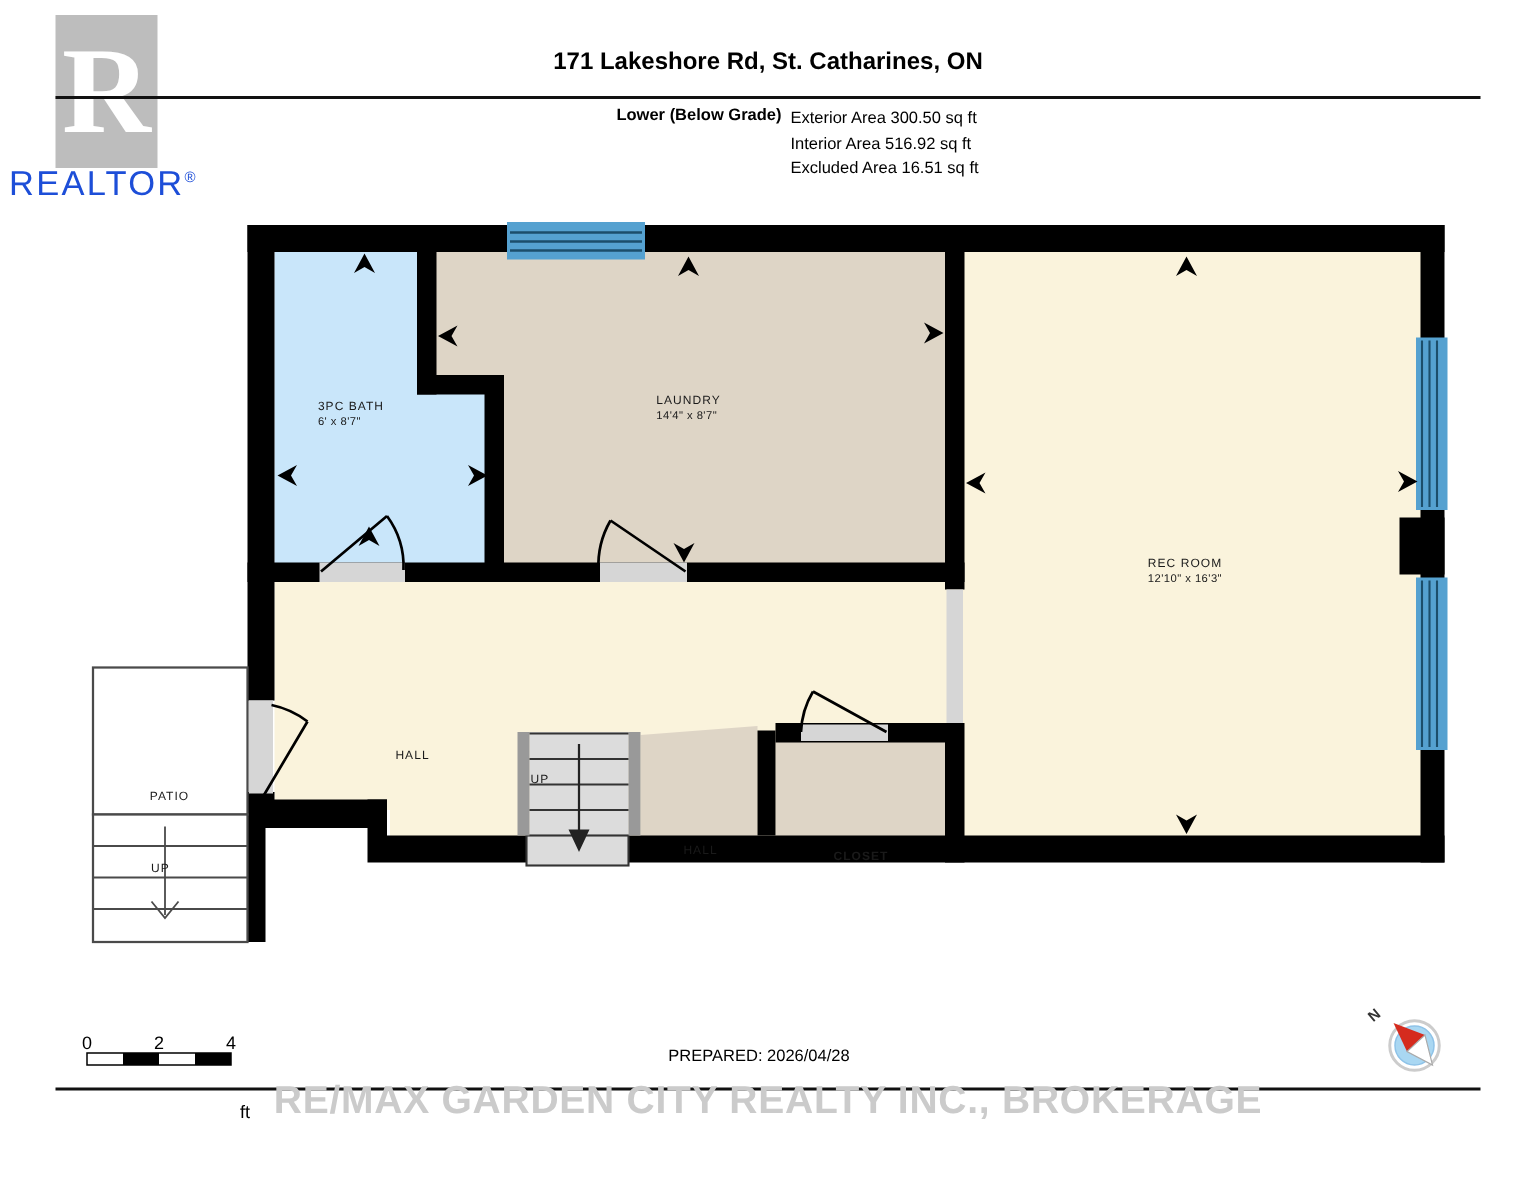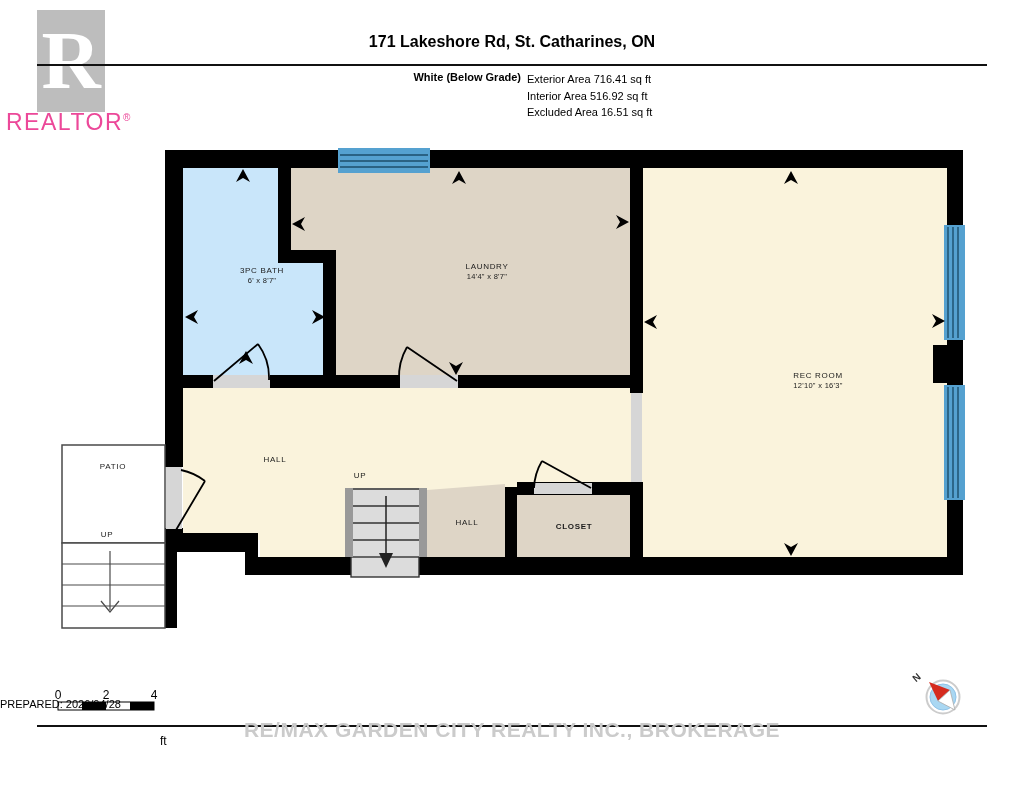--- a/index.html
+++ b/index.html
@@ -4,43 +4,43 @@
 <style>
   html,body{margin:0;padding:0;background:#fff;}
   #page{position:relative;width:1024px;height:791px;background:#ffffff;overflow:hidden;
         font-family:"Liberation Sans", sans-serif;}
   #plan-svg{position:absolute;left:0;top:0;}
 
   
   .logo-box{position:absolute;left:37px;top:10px;width:68px;height:102px;background:#bdbdbd;
             display:flex;align-items:center;justify-content:center;}
   .logo-r{color:#ffffff;font-family:"Liberation Serif",serif;font-weight:bold;font-size:82px;line-height:1;}
-  .realtor-word{position:absolute;left:6px;top:109px;font-size:23px;color:#ec4899;letter-spacing:1.5px;}
+  .realtor-word{position:absolute;left:6px;top:109px;font-size:23px;color:#1d4ed8;letter-spacing:1.5px;}
   .realtor-word sup{font-size:10px;}
   .page-title{position:absolute;left:0;right:0;top:33px;text-align:center;
               font-size:16px;font-weight:bold;color:#000;}
   .hline{position:absolute;left:37px;width:950px;height:2px;background:#111;}
   .floor-label{position:absolute;left:300px;width:221px;top:71px;text-align:right;
                font-size:11px;font-weight:bold;color:#000;}
   .area-lines{position:absolute;left:527px;top:71px;font-size:11px;color:#000;line-height:16.5px;}
 
   
-  .room-label{position:absolute;transform:translateX(-50%);text-align:center;
-              font-size:8px;letter-spacing:.7px;color:#1a1a1a;white-space:nowrap;line-height:10px;margin-left:28px;}
+  .room-label{position:absolute;transform:translateX(-50%);
+              font-size:8px;letter-spacing:.7px;color:#1a1a1a;white-space:nowrap;line-height:10px;}
   .room-dims{font-size:7.5px;letter-spacing:.3px;}
   .small-label{position:absolute;transform:translateX(-50%);font-size:8px;letter-spacing:.7px;
-               color:#1a1a1a;white-space:nowrap;}
+               color:#1a1a1a;white-space:nowrap;margin-top:44px;}
 
   
   .scale-num{position:absolute;width:20px;transform:translateX(-50%);text-align:center;
              font-size:12px;color:#000;top:688px;}
   .scale-unit{position:absolute;left:160px;top:734px;font-size:12px;color:#000;}
-  .prepared{position:absolute;left:0;right:12px;top:698px;font-size:11px;color:#000;}
+  .prepared{position:absolute;left:0;right:12px;top:698px;text-align:center;font-size:11px;color:#000;}
   .watermark{position:absolute;left:0;right:0;top:718px;text-align:center;
-             font-size:21px;font-weight:bold;color:#cbcbcb;letter-spacing:.5px;}
+             font-size:26px;font-weight:bold;color:#cbcbcb;letter-spacing:.5px;}
   .disclaimer{position:absolute;left:38px;top:734px;font-size:10px;color:#000;white-space:nowrap;}
   .compass-n{position:absolute;left:913px;top:672px;font-size:10px;font-weight:bold;color:#333;
              transform:rotate(-40deg);}
 </style>
 </head>
 <body>
 
 <div id="page">
 
   <svg id="plan-svg" width="1024" height="791" viewBox="0 0 1024 791">
@@ -146,43 +146,43 @@
   </svg>
 
   <div class="logo-box">
     <span class="logo-r">R</span>
   </div>
   <div class="realtor-word"><span>REALTOR</span><sup>®</sup></div>
 
   <div class="page-title">171 Lakeshore Rd, St. Catharines, ON</div>
   <div class="hline" style="top:64px;"></div>
 
-  <div class="floor-label">White (Below Grade)</div>
+  <div class="floor-label">Lower (Below Grade)</div>
   <div class="area-lines">
-    <div><span>Exterior Area</span> <span>716.41 sq ft</span></div>
+    <div><span>Exterior Area</span> <span>300.50 sq ft</span></div>
     <div><span>Interior Area</span> <span>516.92 sq ft</span></div>
     <div><span>Excluded Area</span> <span>16.51 sq ft</span></div>
   </div>
 
   <div class="room-label" style="left:234px;top:266px;">
     <div>3PC BATH</div>
     <div class="room-dims">6' x 8'7"</div>
   </div>
   <div class="room-label" style="left:459px;top:262px;">
     <div>LAUNDRY</div>
     <div class="room-dims">14'4" x 8'7"</div>
   </div>
   <div class="room-label" style="left:790px;top:371px;">
     <div>REC ROOM</div>
     <div class="room-dims">12'10" x 16'3"</div>
   </div>
   <div class="small-label" style="left:275px;top:455px;">HALL</div>
   <div class="small-label" style="left:467px;top:518px;">HALL</div>
   <div class="small-label" style="left:574px;top:522px;font-weight:bold;">CLOSET</div>
-  <div class="small-label" style="left:113px;top:462px;text-align:center;">PATIO</div>
+  <div class="small-label" style="left:113px;top:482px;text-align:center;">PATIO</div>
   <div class="small-label" style="left:360px;top:471px;">UP</div>
   <div class="small-label" style="left:107px;top:530px;">UP</div>
 
   <div class="scale-num" style="left:58px;">0</div>
   <div class="scale-num" style="left:106px;">2</div>
   <div class="scale-num" style="left:154px;">4</div>
   <div class="scale-unit">ft</div>
 
   <div class="prepared">PREPARED: 2026/04/28</div>
   <div class="hline" style="top:725px;"></div>

